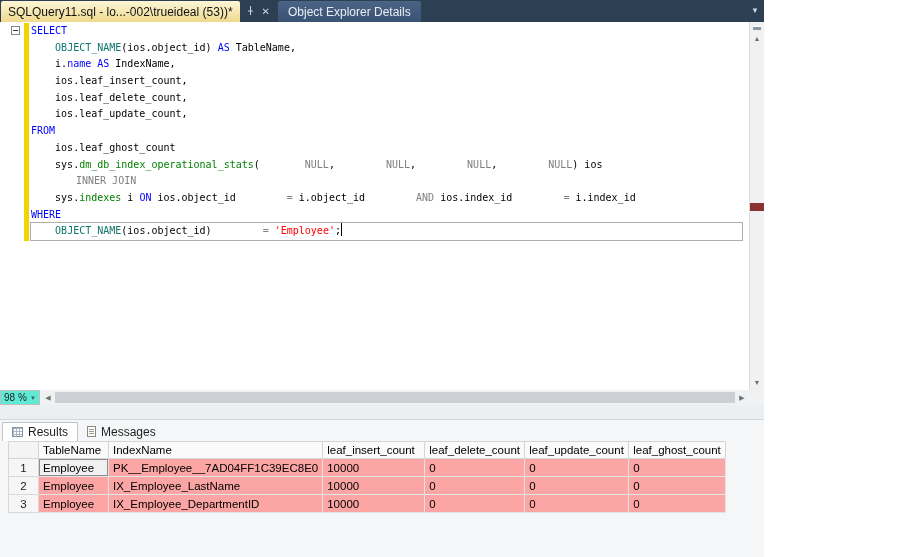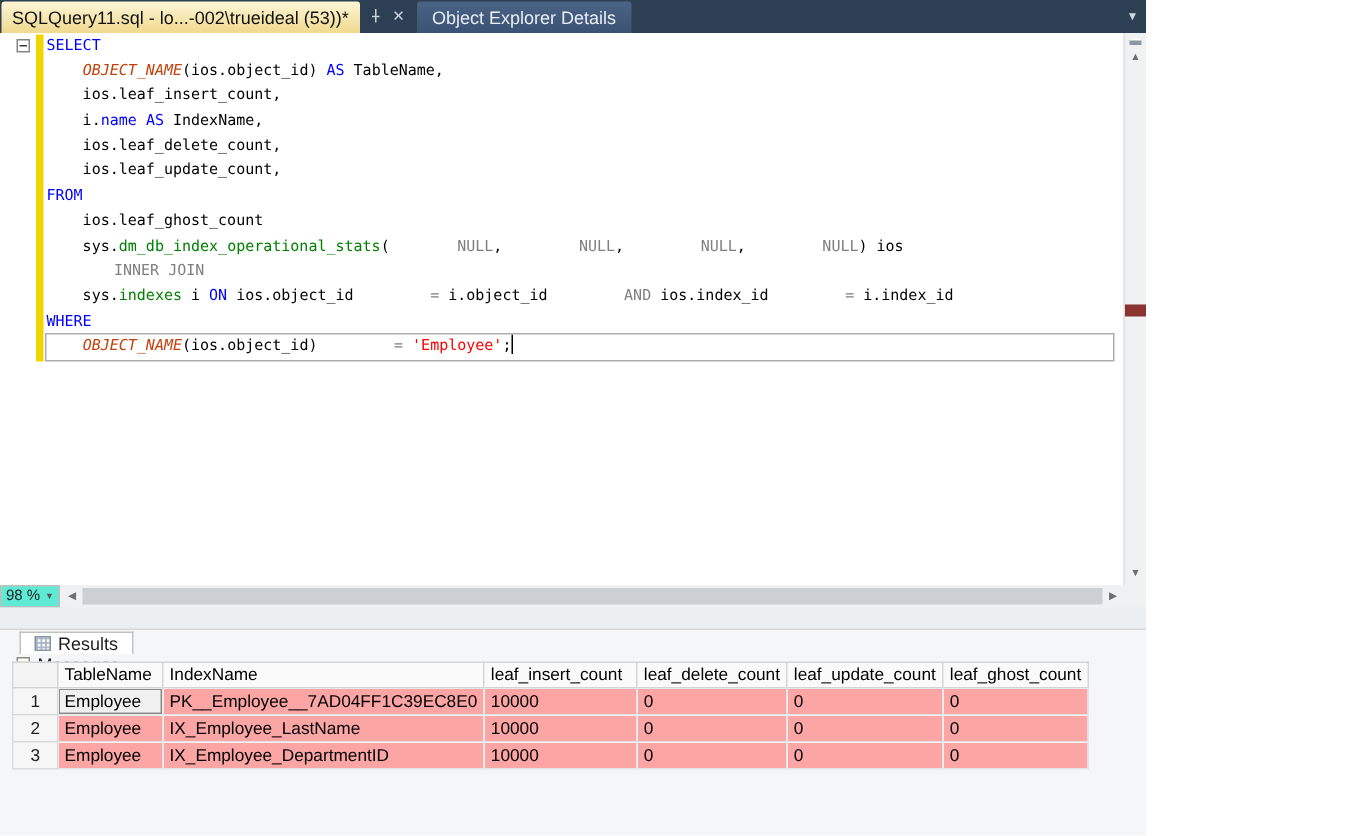--- a/index.html
+++ b/index.html
@@ -18,21 +18,21 @@
   
   .editor{position:absolute;top:22px;left:0;right:0;height:368px;background:#ffffff;}
   .fold-box{position:absolute;left:11px;top:4px;width:9px;height:9px;border:1px solid #848484;background:#fff;}
   .fold-box::after{content:"";position:absolute;left:1px;top:3px;width:5px;height:1px;background:#3a3a3a;}
   .change-bar{position:absolute;left:24px;top:1px;width:5px;height:218px;background:#f0d500;}
   .code{position:absolute;left:31px;top:1px;right:22px;font-family:"DejaVu Sans Mono",monospace;font-size:10px;color:#000;}
   .code-line{height:16.7px;line-height:16.7px;white-space:pre;}
   .caret-line{outline:1px solid #aeaeae;outline-offset:0;}
   .caret{display:inline-block;width:1px;height:13px;background:#000;vertical-align:text-bottom;}
   .tok-kw{color:#0000ff;}
-  .tok-fn{color:#c2410c;font-style:italic;}
+  .tok-fn{color:#0f766e;}
   .tok-sys{color:#008000;}
   .tok-op{color:#808080;margin-left:45px;}
   .tok-str{color:#ff0000;}
   .tok-id{color:#000000;}
 
   
   .vscroll{position:absolute;top:0;right:0;bottom:0;width:15px;background:#f0f1f2;border-left:1px solid #dddddd;}
   .vs-grip{position:absolute;top:1px;left:0;width:14px;height:9px;}
   .vs-grip::after{content:"";position:absolute;left:3px;top:3px;width:8px;height:3px;background:#8b97a3;border-top:1px solid #fff;}
   .vs-up{position:absolute;top:11px;left:0;width:14px;text-align:center;font-size:7px;line-height:12px;color:#6f6f6f;}
@@ -45,21 +45,21 @@
   .zoom-arrow{margin-left:auto;font-size:6px;color:#555;}
   .hscroll{position:absolute;left:41px;right:15px;top:0;height:15px;background:#f0f1f2;}
   .hs-arrow{position:absolute;top:0;height:15px;width:12px;font-size:7px;line-height:15px;text-align:center;color:#6f6f6f;}
   .hs-left{left:1px;} .hs-right{right:1px;}
   .hs-thumb{position:absolute;left:14px;right:14px;top:2px;height:11px;background:#ccd0d4;}
 
   .splitter{position:absolute;top:405px;left:0;right:0;height:14px;background:#eceff1;}
 
   
   .results{position:absolute;top:419px;left:0;right:0;bottom:0;background:#f5f6f7;border-top:1px solid #d6d6d6;}
-  .r-tabs{position:absolute;top:1px;left:2px;height:20px;display:flex;align-items:flex-end;flex-direction:column;}
+  .r-tabs{position:absolute;top:1px;left:2px;height:20px;display:flex;align-items:flex-end;}
   .r-tab{display:flex;align-items:center;gap:5px;font-size:12px;color:#1e1e1e;padding:0 9px;height:19px;white-space:nowrap;}
   .r-tab.active{background:#fff;border:1px solid #c2c2c2;border-bottom:none;}
   .icon-grid{width:11px;height:10px;border:1px solid #8494a8;background-image:linear-gradient(#aab6c4 1px,transparent 1px),linear-gradient(90deg,#aab6c4 1px,transparent 1px);background-size:3px 3px;background-color:#fff;}
   .icon-msg{width:9px;height:11px;border:1px solid #8a8a8a;background:#fffef2;position:relative;}
   .icon-msg::after{content:"";position:absolute;left:1px;top:2px;width:5px;height:1px;background:#9a9a9a;box-shadow:0 2px 0 #9a9a9a,0 4px 0 #9a9a9a;}
 
   .grid-wrap{position:absolute;top:21px;left:8px;right:0;bottom:0;}
   table{border-collapse:collapse;table-layout:fixed;font-size:11.5px;background:#fff;}
   td{overflow:hidden;white-space:nowrap;}
   td.hdr{height:17px;background:#fafafa;border:1px solid #d4d4d4;padding:0 4px;text-align:left;font-weight:normal;color:#000;}
@@ -90,22 +90,22 @@
     </div>
     <span class="tab-caret">▼</span>
   </div>
 
   <div class="editor">
     <div class="fold-box"></div>
     <div class="change-bar"></div>
     <div class="code">
         <div class="code-line"><span class="tok-kw">SELECT</span></div>
         <div class="code-line"><span class="tok-id">    </span><span class="tok-fn">OBJECT_NAME</span><span class="tok-id">(ios.object_id) </span><span class="tok-kw">AS</span><span class="tok-id"> TableName,</span></div>
+        <div class="code-line"><span class="tok-id">    i.</span><span class="tok-kw">name</span><span class="tok-id"> </span><span class="tok-kw">AS</span><span class="tok-id"> IndexName,</span></div>
         <div class="code-line"><span class="tok-id">    ios.leaf_insert_count,</span></div>
-        <div class="code-line"><span class="tok-id">    i.</span><span class="tok-kw">name</span><span class="tok-id"> </span><span class="tok-kw">AS</span><span class="tok-id"> IndexName,</span></div>
         <div class="code-line"><span class="tok-id">    ios.leaf_delete_count,</span></div>
         <div class="code-line"><span class="tok-id">    ios.leaf_update_count,</span></div>
         <div class="code-line"><span class="tok-kw">FROM</span></div>
         <div class="code-line"><span class="tok-id">    ios.leaf_ghost_count</span></div>
         <div class="code-line"><span class="tok-id">    sys.</span><span class="tok-sys">dm_db_index_operational_stats</span><span class="tok-id">(</span><span class="tok-op">NULL</span><span class="tok-id">, </span><span class="tok-op">NULL</span><span class="tok-id">, </span><span class="tok-op">NULL</span><span class="tok-id">, </span><span class="tok-op">NULL</span><span class="tok-id">) ios</span></div>
         <div class="code-line"><span class="tok-op">INNER JOIN</span></div>
         <div class="code-line"><span class="tok-id">    sys.</span><span class="tok-sys">indexes</span><span class="tok-id"> i </span><span class="tok-kw">ON</span><span class="tok-id"> ios.object_id </span><span class="tok-op">=</span><span class="tok-id"> i.object_id </span><span class="tok-op">AND</span><span class="tok-id"> ios.index_id </span><span class="tok-op">=</span><span class="tok-id"> i.index_id</span></div>
         <div class="code-line"><span class="tok-kw">WHERE</span></div>
         <div class="code-line caret-line"><span class="tok-id">    </span><span class="tok-fn">OBJECT_NAME</span><span class="tok-id">(ios.object_id) </span><span class="tok-op">=</span><span class="tok-id"> </span><span class="tok-str">'Employee'</span><span class="tok-id">;</span><span class="caret"></span></div>
       </div>

